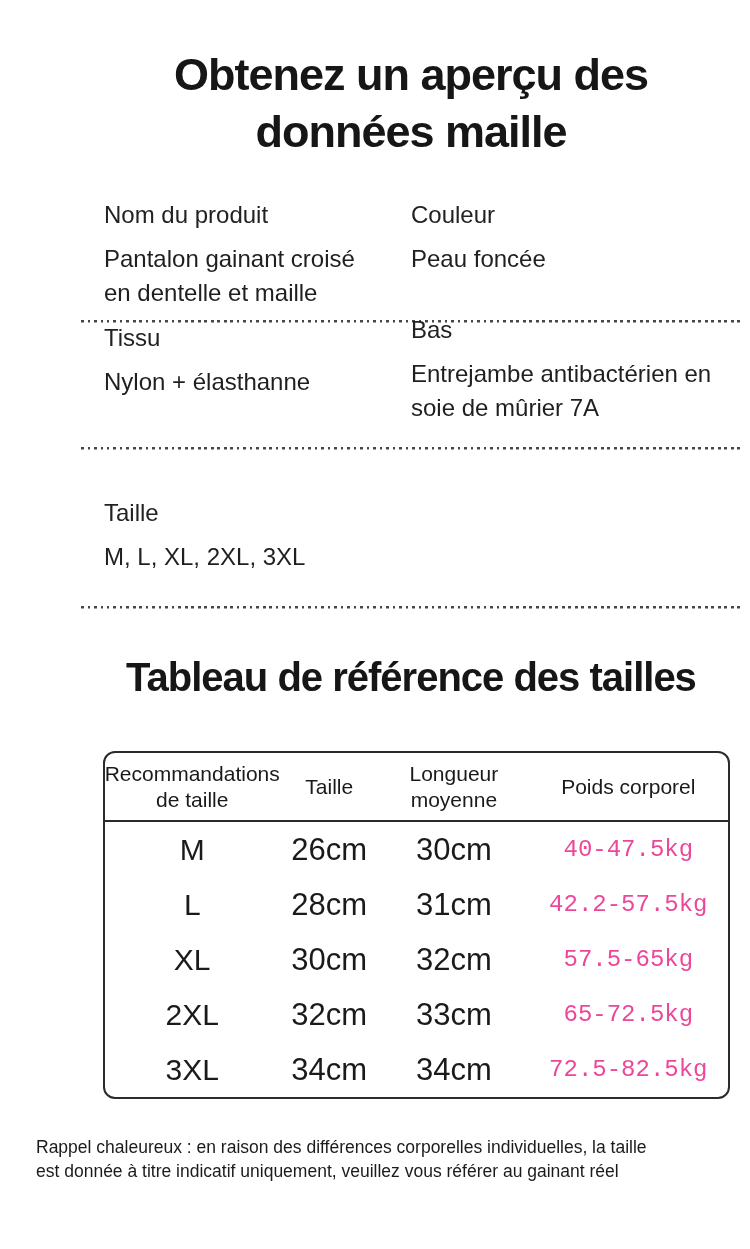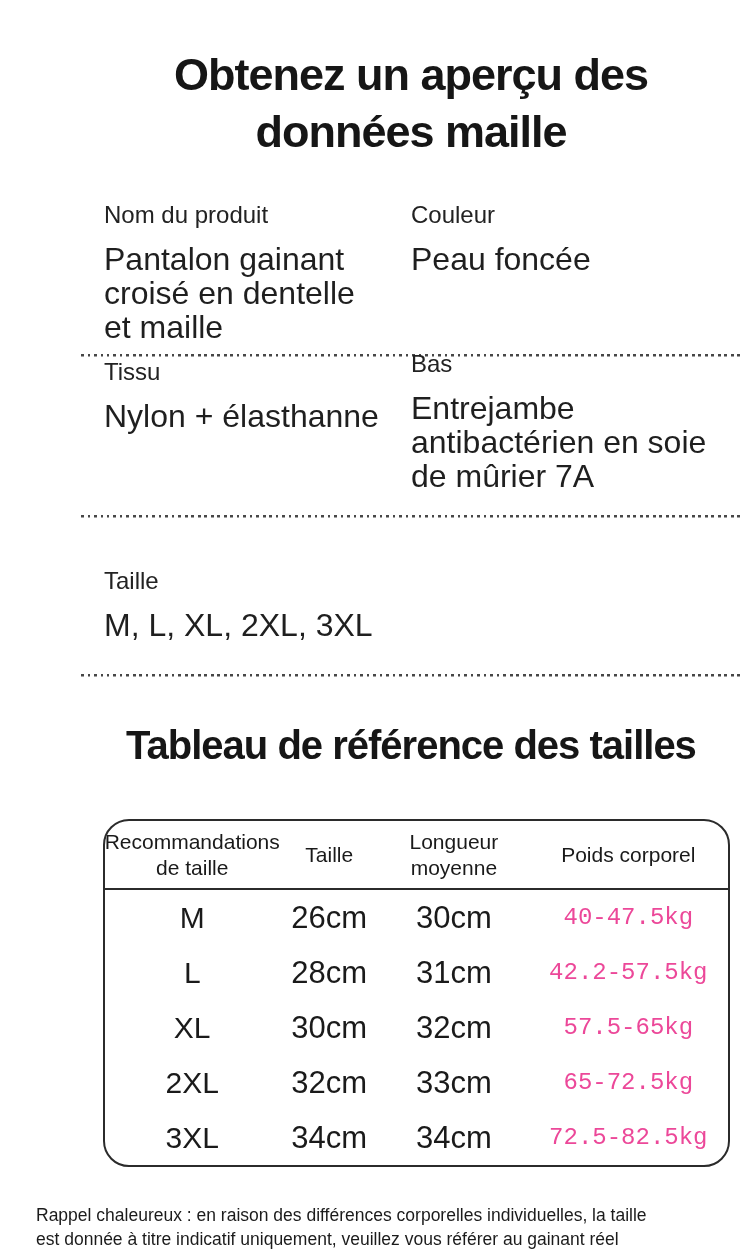--- a/index.html
+++ b/index.html
@@ -35,21 +35,21 @@
   .spec-row.sec-2 { }
   .spec-row.sec-3 { margin-top: 48px; }
   .spec-group.raise { margin-top: -8px; }
   .spec-label {
     font-size: 24px;
     line-height: 30px;
     color: #222222;
   }
   .spec-value {
     margin-top: 12px;
-    font-size: 32px;
+    font-size: 24px;
     line-height: 34px;
     color: #1f1f1f;
   }
   .spec-value.narrow-left  { max-width: 272px; }
   .spec-value.narrow-right { max-width: 306px; }
 
   .dotted-divider {
     height: 3px;
     margin: 0 45px;
     background-image: repeating-linear-gradient(90deg, #474747 0 2.5px, transparent 2.5px 6.5px);
@@ -70,21 +70,21 @@
     line-height: 48px;
     letter-spacing: -1px;
     color: #161616;
   }
 
   
   .size-table {
     margin: 50px auto 0 67px;
     width: 627px;
     border: 2px solid #2b2b2b;
-    border-radius: 26px;
+    border-radius: 12px;
     box-sizing: border-box;
     overflow: hidden;
   }
   .t-row {
     display: grid;
     grid-template-columns: 28% 16% 24% 32%;
   }
   .t-row.t-head {
     height: 67px;
     border-bottom: 2px solid #2b2b2b;

